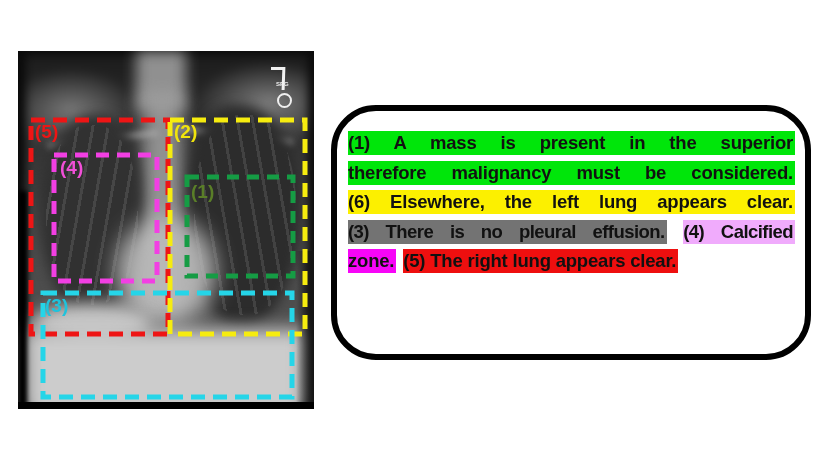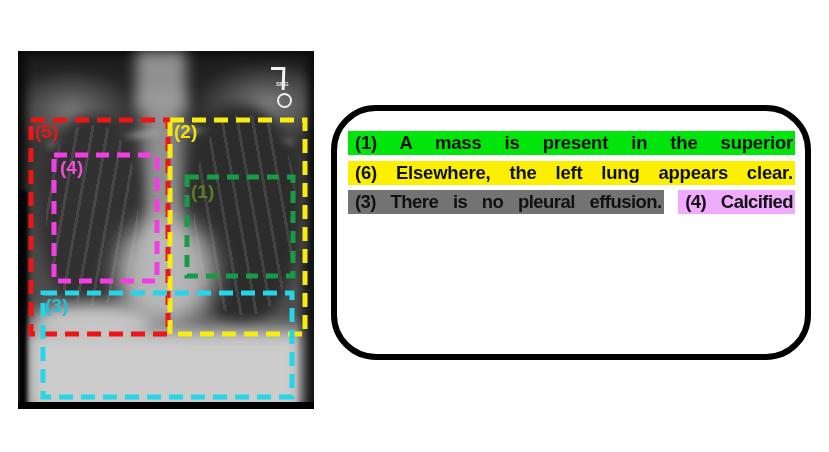--- a/index.html
+++ b/index.html
@@ -67,21 +67,21 @@
     background:#ffffff;
   }
   .panel-text { position:absolute; left:11px; right:10px; top:17px; }
   .tline {
     height:29px; margin-bottom:0.5px; line-height:29px;
     font-size:18.5px; font-weight:bold; color:#111111; letter-spacing:-0.2px;
     text-align:justify; text-align-last:justify; overflow:hidden;
   }
   .tline.left { text-align:left; text-align-last:left; }
   .tline.tight { letter-spacing:-0.55px; }
-  .seg { padding:1px 2px 2px 7px; }
+  .seg { padding:1px 2px 2px 0; }
   .seg.gap { margin-left:7px; }
 </style>
 </head>
 <body>
 
 <div class="canvas">
 
   <div class="xray">
     <div class="xr-haze"></div>
     <div class="xr-neck"></div>
@@ -124,22 +124,24 @@
       <text x="27" y="261" fill="#1fc3dc">(3)</text>
     </svg>
   </div>
 
   <div class="panel">
     <div class="panel-text">
 
       <div class="tline"><span class="seg" style="background-color: rgb(0, 230, 10);">(1) A mass is present in the superior</span></div>
 
 
+      <div class="tline"><span class="seg" style="background-color: rgb(0, 230, 10);">therefore malignancy must be considered.</span></div>
 
       <div class="tline"><span class="seg" style="background-color: rgb(252, 240, 0);">(6) Elsewhere, the left lung appears clear.</span></div>
 
       <div class="tline tight"><span class="seg" style="background-color: #737373;">(3) There is no pleural effusion.</span> <span class="seg" style="background-color: #f0abfc;">(4) Calcified</span></div>
 
 
+      <div class="tline left"><span class="seg" style="background-color: rgb(247, 5, 247);">zone.</span><span class="seg gap" style="background-color: rgb(238, 15, 15);">(5) The right lung appears clear.</span></div>
 
     </div>
   </div>
 </div>
 
 </body></html>

